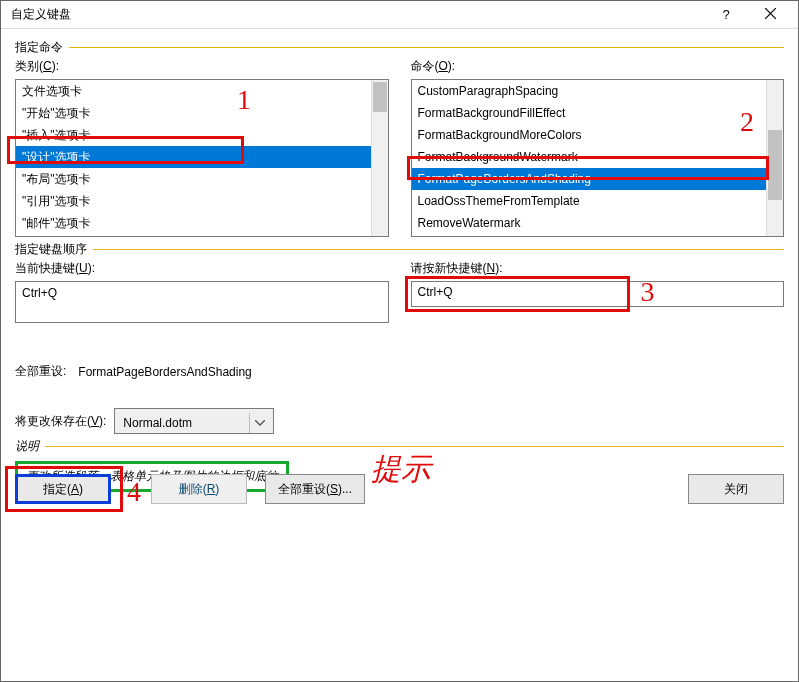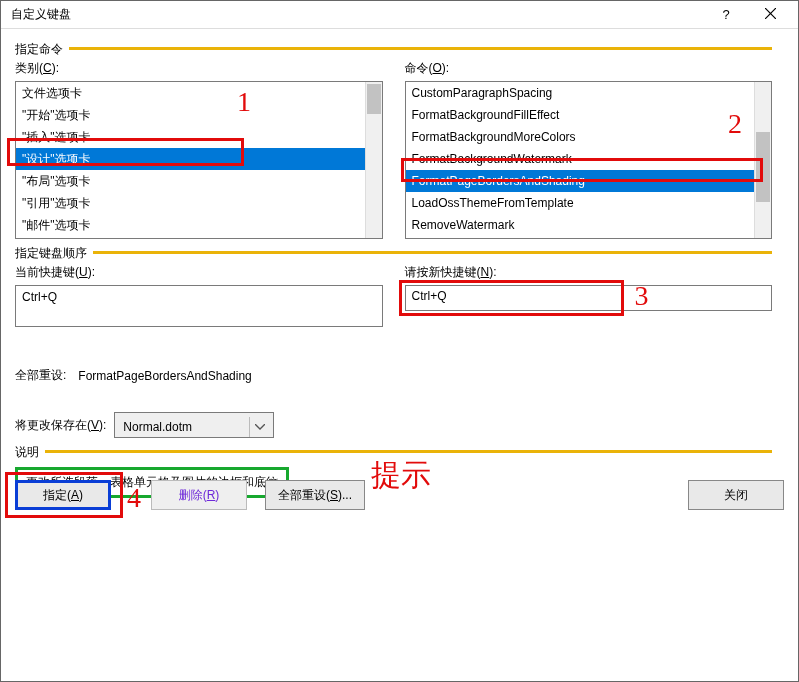--- a/index.html
+++ b/index.html
@@ -30,22 +30,22 @@
     display:flex;align-items:center;justify-content:center;
     font-size:13px; color:#000;
   }
   .titlebar .tbtn.close svg { width:11px;height:11px;stroke:#000;stroke-width:1.1; }
   .body {
     padding: 12px 14px 14px 14px;
     position: relative;
   }
   .fieldset {
     border: none;
-    border-top: 3px solid #eab308;
-    margin: 6px 12px 12px 0;
+    border-top: 1px solid #eab308;
+    margin: 6px 0 12px 0;
     padding: 10px 0 0 0;
     position: relative;
   }
   .fieldset .legend {
     position: absolute;
     top: -9px; left: 0;
     background: #fff;
     padding-right: 6px;
     font-size: 12px;
   }
@@ -120,21 +120,21 @@
     border: 1px solid #888;
     background: #e9e9e9;
     display:inline-flex; align-items:center; justify-content:center;
     padding: 0 12px;
   }
   .btn.primary {
     border: 3px solid #0a3ed6;
     background:#e9e9e9;
   }
   .btn.disabled {
-    color:#6d28d9; border-color:#bbb; background:#efefef;
+    color:#0c4a6e; border-color:#bbb; background:#efefef;
   }
   .spacer { flex:1; }
 
   
   .annot {
     position:absolute; border:3px solid #e20b0b; pointer-events:none;
   }
   .annot-num {
     position:absolute; color:#e20b0b; font-size:28px; font-weight:400;
     font-family: "SimSun", serif; pointer-events:none;
@@ -258,21 +258,21 @@
           <span>Normal.dotm</span>
           <span class="caret">
             <svg width="10" height="6" viewBox="0 0 10 6">
                 <path d="M0 0 L5 5 L10 0" fill="none" stroke="#555" stroke-width="1.3"></path>
               </svg>
           </span>
         </div>
       </div>
     </div>
 
-    <div class="fieldset" style="position:relative;">
+    <div class="fieldset" style="position:relative;font-style:italic;">
       <span class="legend">说明</span>
       <div class="desc-box">
         <span>更改所选段落、表格单元格及图片的边框和底纹</span>
       </div>
       <div class="tip-text" style="left:356px; top:2px">提示</div>
     </div>
 
     <div class="footer">
       <div style="position:relative">
         <div class="btn primary">

